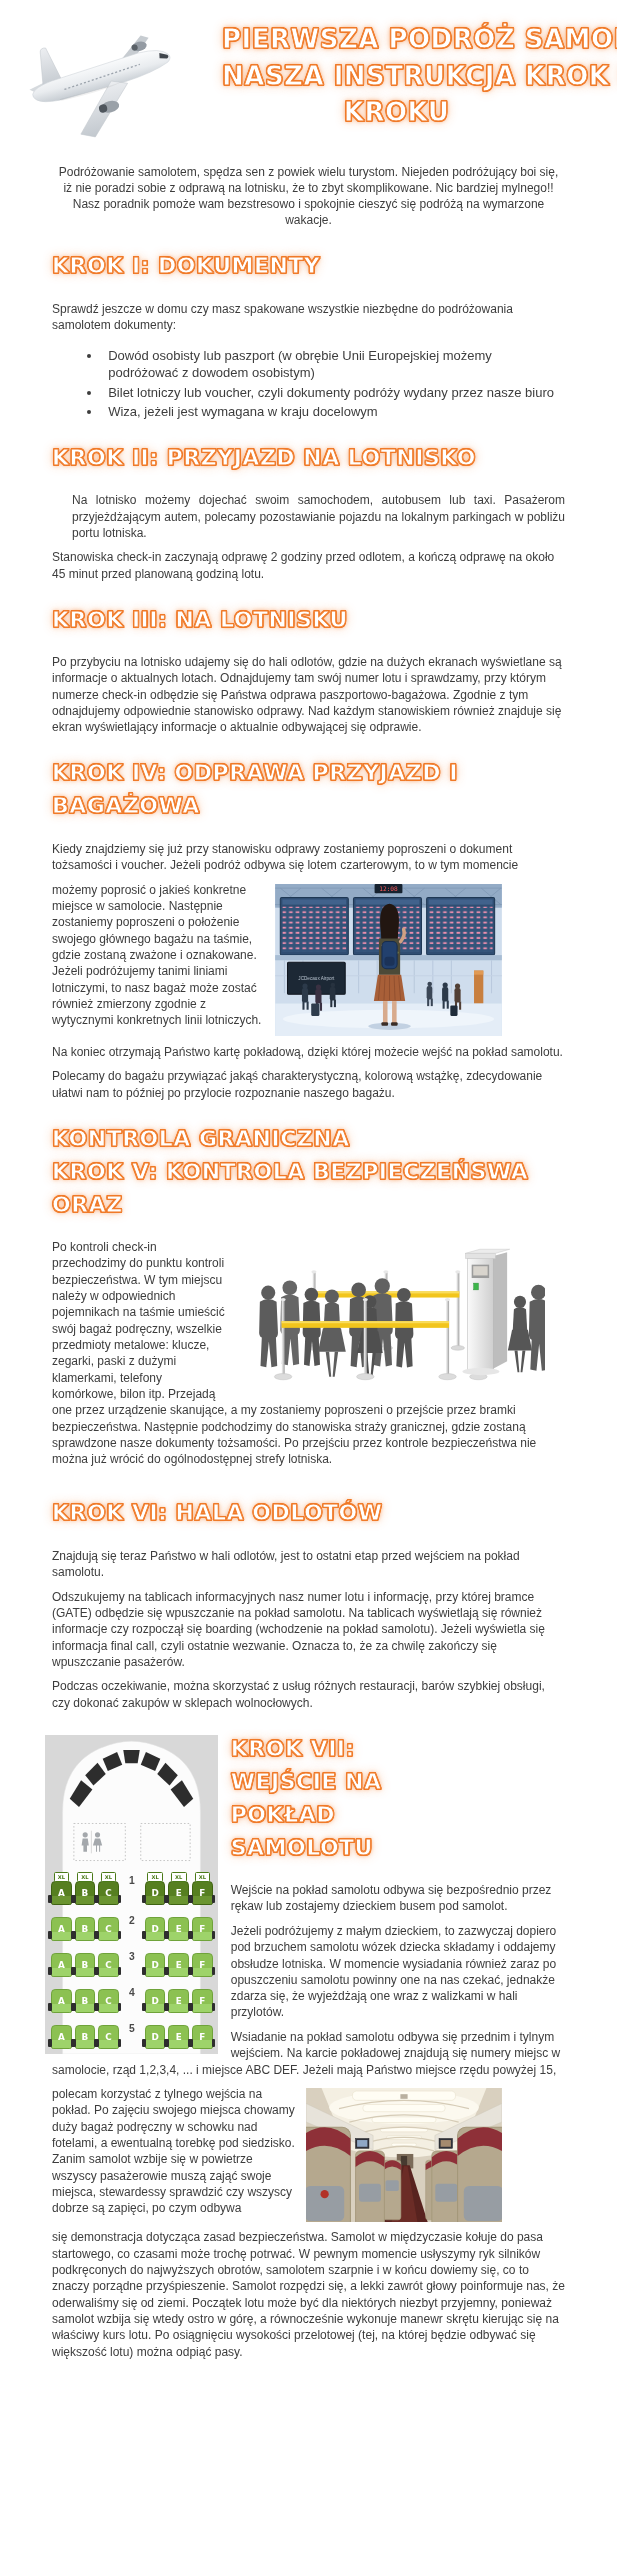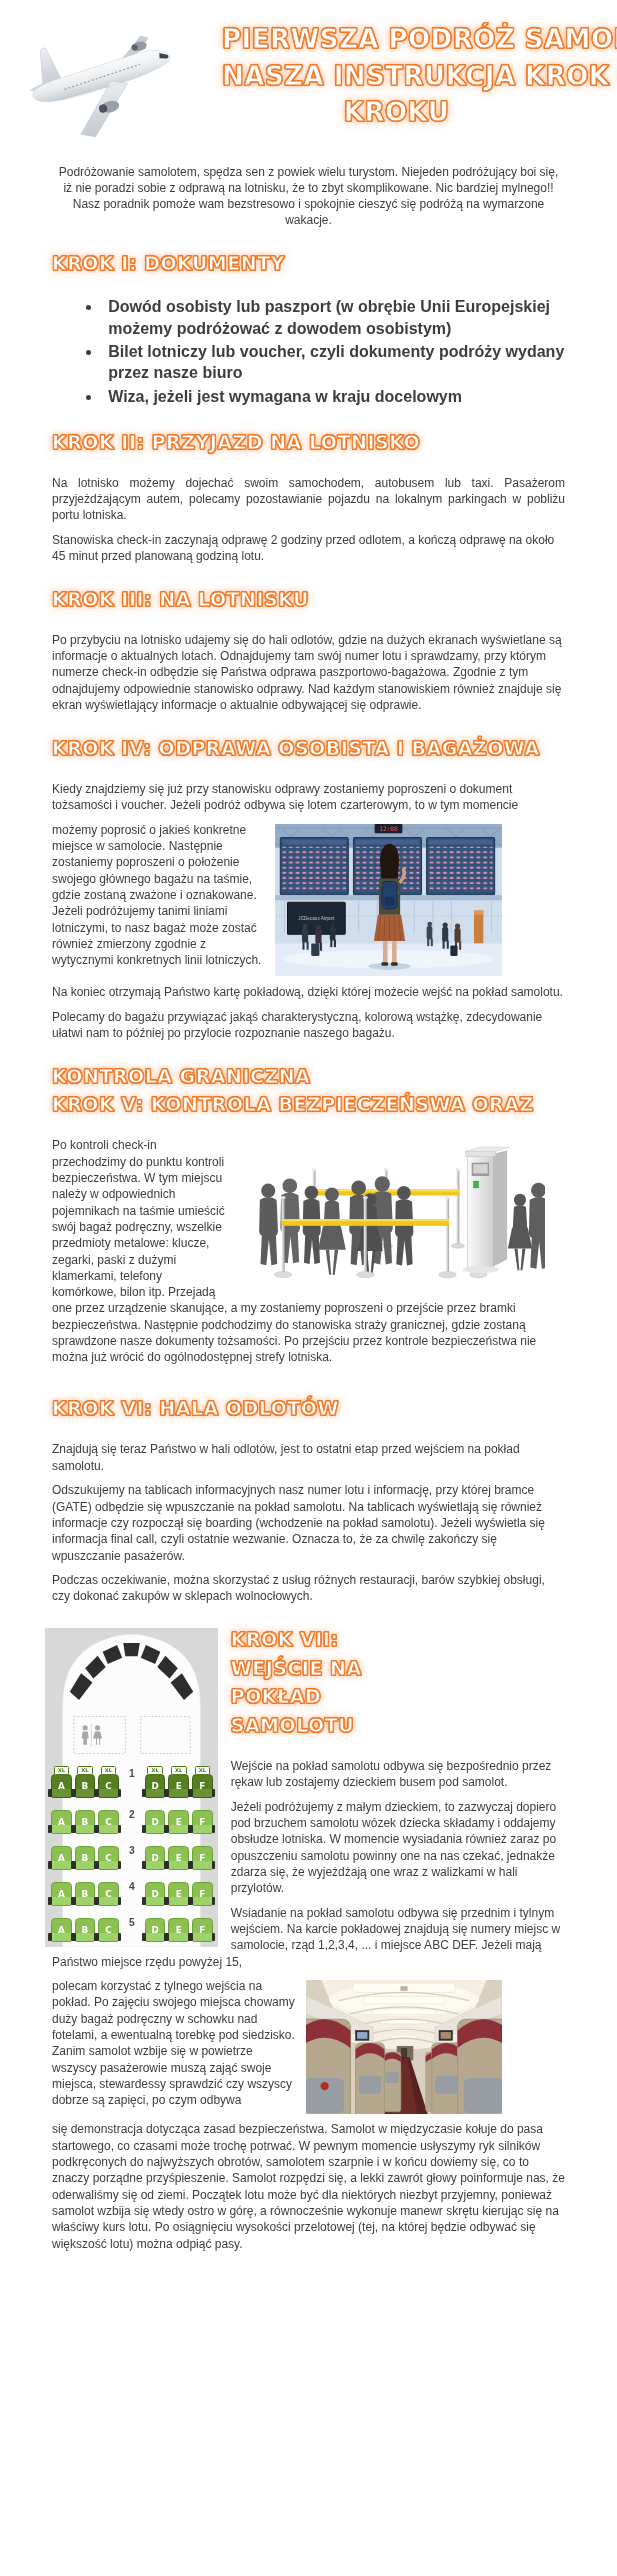--- a/index.html
+++ b/index.html
@@ -1,42 +1,42 @@
 <!DOCTYPE html>
 <html lang="pl" style="font-size:8.2px"><head>
 <meta charset="utf-8">
 <style>
   html,body{margin:0;padding:0;background:#ffffff;}
   body{width:617px;font-family:"Liberation Sans","DejaVu Sans",sans-serif;color:#3d3d3d;}
   .page{width:617px;box-sizing:border-box;padding:11.3px 52px 31px 52px;background:#fff;overflow:hidden;}
   p{margin:0 0 8.2px 0;font-size:12px;line-height:1.36;}
-  .just{text-align:justify;}
+  .just{text-align:justify;margin-left:20px;}
   .clear{clear:both;}
   
   .fx{
     font-family:"DejaVu Sans",sans-serif;font-weight:700;color:#ffffff;
     -webkit-text-stroke:0.8px #f07a28;
     text-shadow:
       -0.8px -0.8px 0 #f07a28, 0.8px -0.8px 0 #f07a28,
       -0.8px 0.8px 0 #f07a28, 0.8px 0.8px 0 #f07a28,
       0 -1px 0 #f07a28, 0 1px 0 #f07a28, -1px 0 0 #f07a28, 1px 0 0 #f07a28,
       0 0 4.6px rgba(244,124,42,.75), 0 0 10.3px rgba(244,124,42,.45);
     letter-spacing:0.5px;
   }
-  .sec-heading{font-size:19px;line-height:1.5;margin:20.6px 0 18.5px 0;}
+  .sec-heading{font-size:22px;line-height:1.5;margin:20.6px 0 18.5px 0;}
   
   .hero{position:relative;height:147px;}
   .plane-box{position:absolute;left:-37px;top:0;width:175px;height:139px;}
   .hero-title{position:absolute;left:170px;right:-6.2px;top:9.3px;text-align:center;
               font-size:26px;line-height:1.42;}
   .hero-title .tline{white-space:nowrap;}
   .intro{ text-align:center;margin:7.2px 5.2px 0 5.2px;line-height:1.32;}
   
   ul.blist{margin:13.4px 0 10.3px 0;padding-left:50px;}
-  ul.blist li{font-size:16px;line-height:1.33;margin:0 0 2.1px 0;padding-left:6.2px;font-weight:bold;}
+  ul.blist li{font-size:13px;line-height:1.33;margin:0 0 2.1px 0;padding-left:6.2px;}
   
   .fig{background:#fff;}
   .fig-depboard{float:right;width:227px;height:152px;margin:2.1px 63px 8.2px 8.2px;}
   .fig-security{float:right;width:309px;height:149px;margin:1px 19.6px 4.1px 8.2px;}
   .fig-seatmap{float:left;width:173px;height:319px;margin:3.1px 12.4px 5.2px -6.7px;
                background:#d8d8d8;position:relative;}
   .fig-cabin{float:right;width:196px;height:134px;margin:2.1px 63px 7.2px 8.2px;}
   
   .seat-rows{position:absolute;left:0;top:125px;width:173px;}
   .srow{display:flex;justify-content:center;align-items:flex-end;height:36px;}
@@ -96,40 +96,41 @@
       <div class="tline">PIERWSZA PODRÓŻ SAMOLOTEM -</div>
       <div class="tline">NASZA INSTRUKCJA KROK PO</div>
       <div class="tline">KROKU</div>
     </div>
   </div>
 
   <p class="intro">Podróżowanie samolotem, spędza sen z powiek wielu turystom.  Niejeden podróżujący boi się, iż nie poradzi sobie z odprawą na lotnisku, że to zbyt skomplikowane. Nic bardziej mylnego!! Nasz poradnik pomoże wam bezstresowo i spokojnie cieszyć się podróżą na wymarzone wakacje.</p>
 
   <div>
     <div class="fx sec-heading">KROK I: DOKUMENTY</div>
+    <p>Sprawdź jeszcze w domu czy masz spakowane wszystkie niezbędne do podróżowania samolotem dokumenty:</p>
     <ul class="blist">
       <li>Dowód osobisty lub paszport (w obrębie Unii Europejskiej możemy podróżować z dowodem osobistym)</li>
       <li>Bilet lotniczy lub voucher, czyli dokumenty podróży wydany przez nasze biuro</li>
       <li>Wiza, jeżeli jest wymagana w kraju docelowym</li>
     </ul>
   </div>
 
   <div>
     <div class="fx sec-heading">KROK II: PRZYJAZD NA LOTNISKO</div>
     <p class="just">Na lotnisko możemy dojechać swoim samochodem, autobusem lub taxi. Pasażerom przyjeżdżającym autem, polecamy pozostawianie pojazdu na lokalnym parkingach w pobliżu portu lotniska.</p>
     <p>Stanowiska check-in zaczynają odprawę 2 godziny przed odlotem, a kończą odprawę na około 45 minut przed planowaną godziną lotu.</p>
   </div>
 
   <div>
     <div class="fx sec-heading">KROK III: NA LOTNISKU</div>
     <p>Po przybyciu na lotnisko udajemy się do hali odlotów, gdzie na dużych ekranach wyświetlane są informacje o aktualnych lotach.  Odnajdujemy tam swój numer lotu i sprawdzamy, przy którym numerze check-in odbędzie się Państwa odprawa paszportowo-bagażowa.  Zgodnie z tym odnajdujemy odpowiednie stanowisko odprawy. Nad każdym stanowiskiem również znajduje się ekran wyświetlający informacje o aktualnie odbywającej się odprawie.</p>
   </div>
 
   <div>
-    <div class="fx sec-heading">KROK IV: ODPRAWA OSOBISTA I BAGAŻOWA</div>
+    <div class="fx sec-heading">KROK IV: ODPRAWA PRZYJAZD I BAGAŻOWA</div>
     <p>Kiedy znajdziemy się już przy stanowisku odprawy zostaniemy poproszeni o dokument tożsamości i voucher. Jeżeli podróż odbywa się lotem czarterowym, to w tym momencie</p>
 
     <div class="fig fig-depboard">
       <svg width="227" height="152" viewBox="0 0 440 295">
         <defs>
           <pattern id="led" width="13" height="10" patternUnits="userSpaceOnUse">
             <rect width="13" height="10" fill="#33547a"></rect>
             <rect x="1" y="3" width="7" height="3.5" fill="#ee8fae"></rect>
           </pattern>
         </defs>

